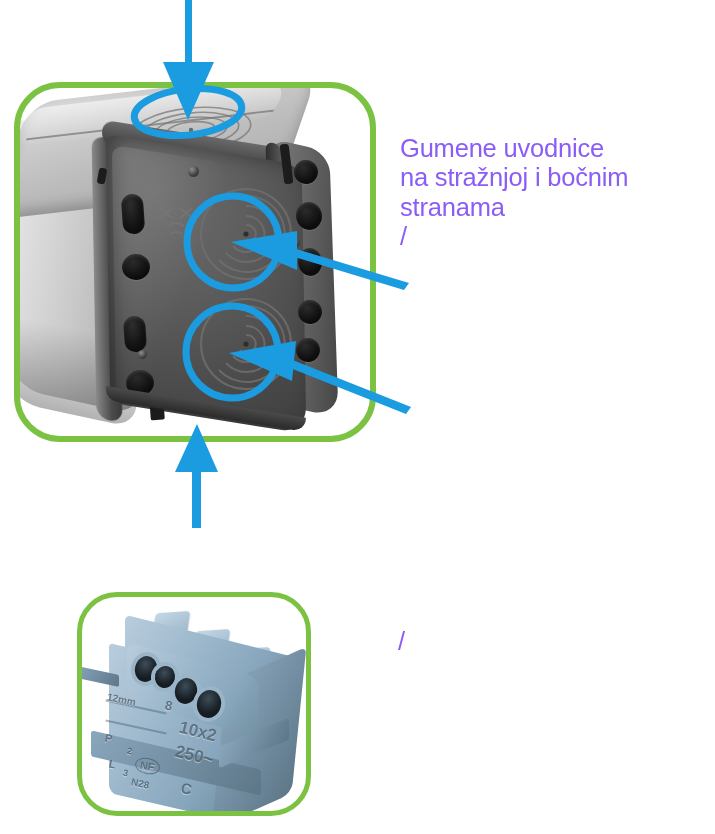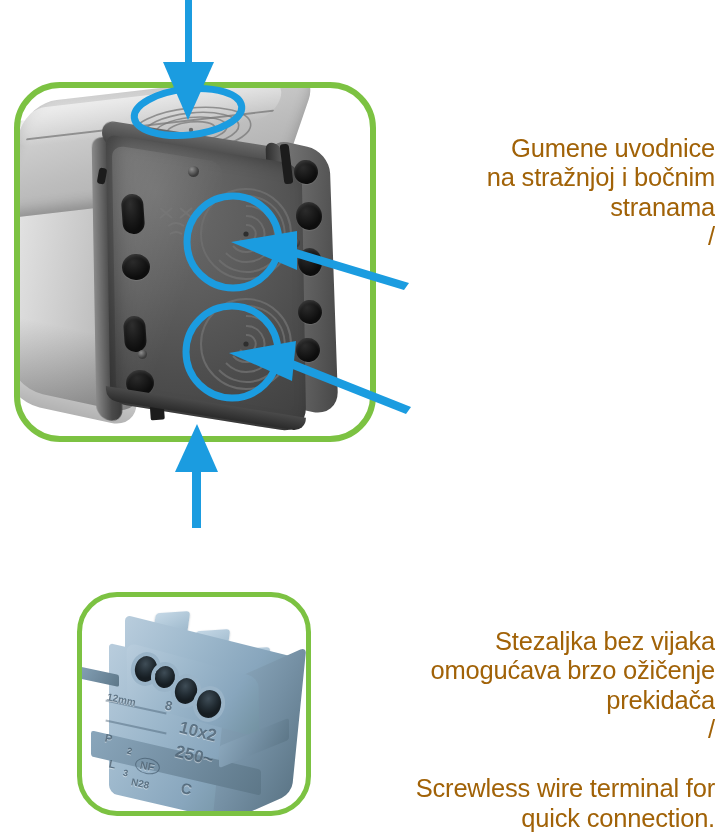--- a/index.html
+++ b/index.html
@@ -6,22 +6,22 @@
   body{
     width:715px;height:834px;position:relative;overflow:hidden;
     font-family:"Liberation Sans","DejaVu Sans",sans-serif;
     -webkit-font-smoothing:antialiased;
   }
   .stage{position:absolute;left:0;top:0;width:715px;height:834px;}
 
   
   .caption{
     position:absolute;
-    color:#a16207;
-    text-align:right;
+    color:#8b5cf6;
+    text-align:left;
     line-height:1.16;
     font-size:25.5px;
     letter-spacing:-0.2px;
     white-space:pre-line;
     font-weight:400;
   }
   #caption-top{left:400px;top:104px;width:315px;}
   #caption-bottom{left:398px;top:597px;width:317px;}
   .caption .sep{display:block;}
 
@@ -341,21 +341,16 @@
   </svg>
 
   <div class="caption" id="caption-top">
     <span>Gumene uvodnice
 na stražnjoj i bočnim
 stranama</span>
     <span class="sep">/</span>
   </div>
 
   <div class="caption" id="caption-bottom">
-    <span>Stezaljka bez vijaka
-omogućava brzo ožičenje
-prekidača</span>
     <span class="sep">/</span>
-    <span>Screwless wire terminal for
-quick connection.</span>
   </div>
 
 </div>
 
 </body></html>

